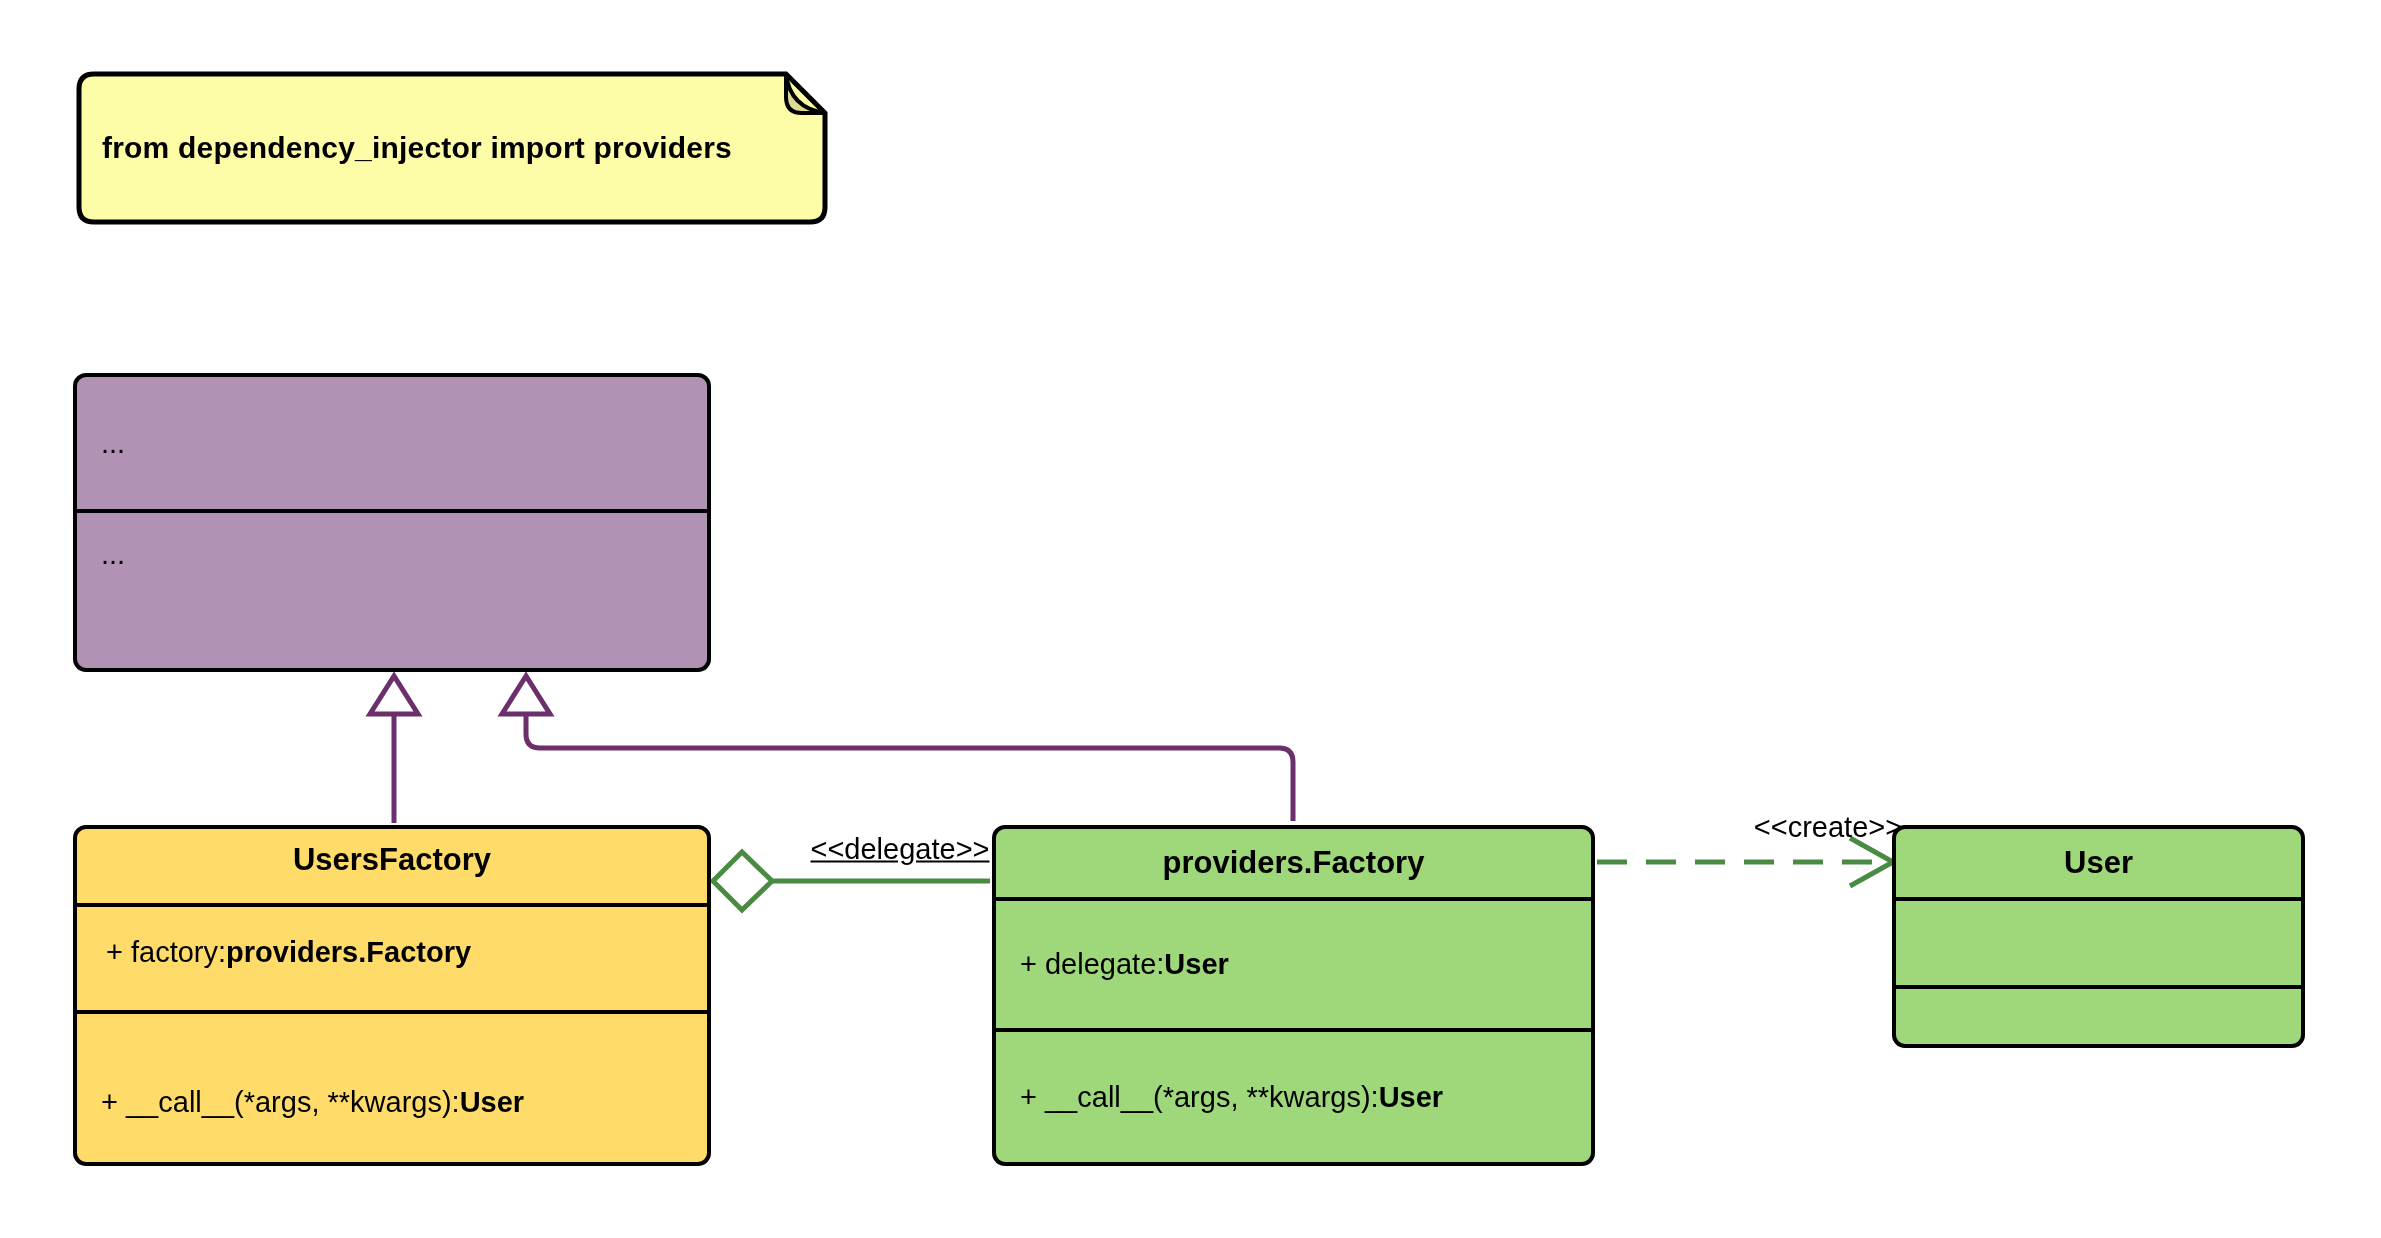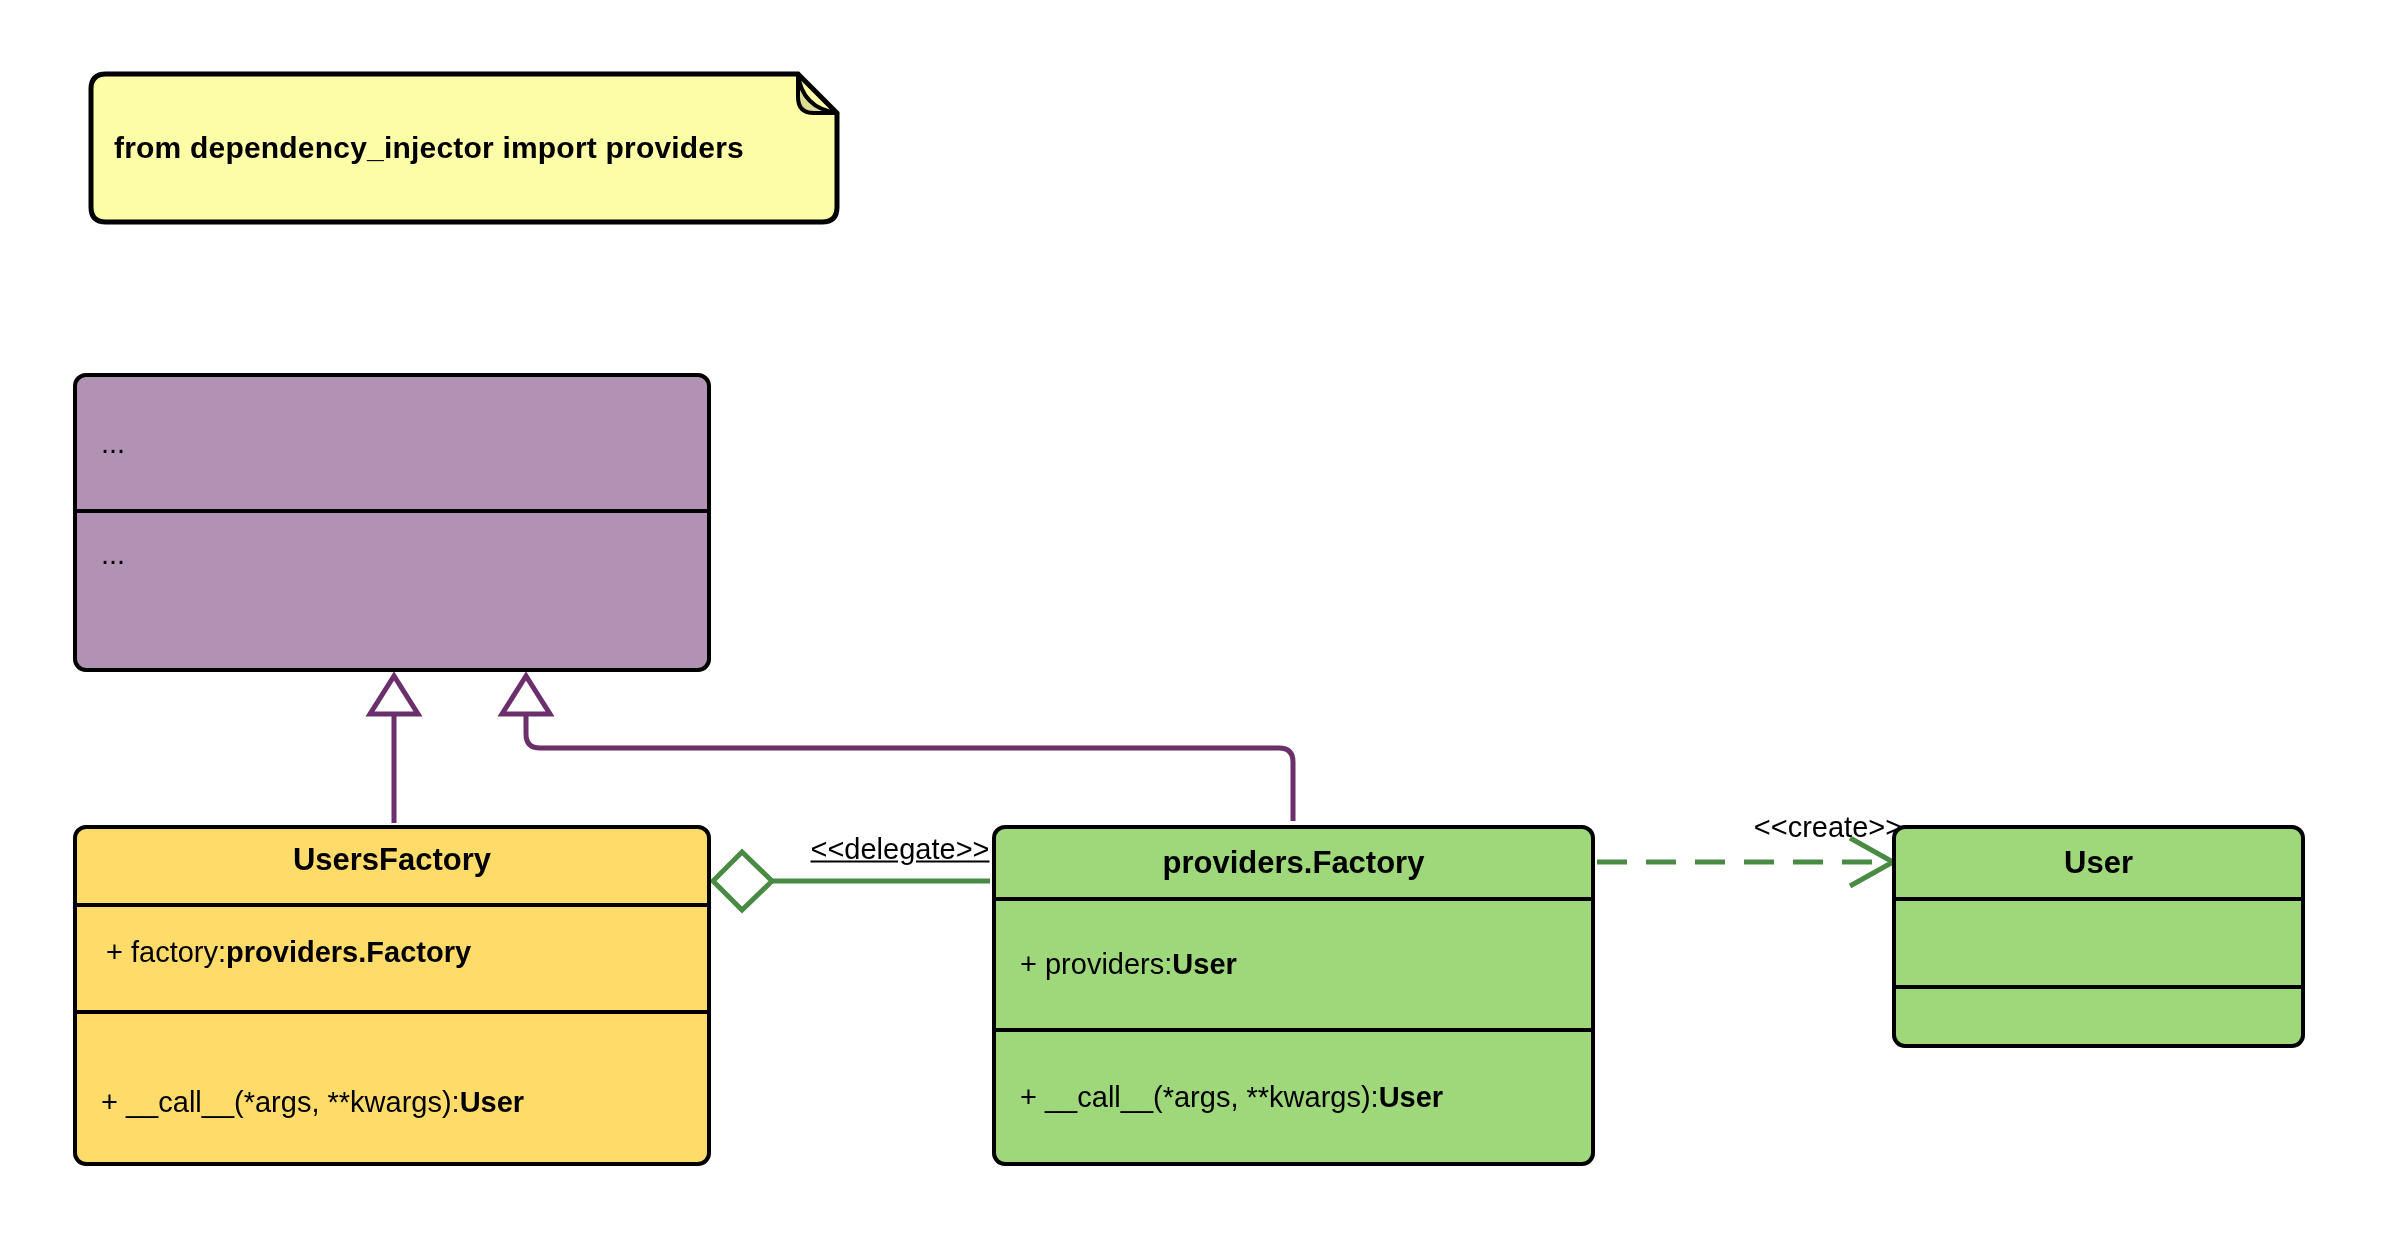--- a/index.html
+++ b/index.html
@@ -15,21 +15,21 @@
   svg.layer {
     position: absolute;
     left: 0; top: 0;
     width: 2381px; height: 1238px;
     pointer-events: none;
   }
 
   
   .note {
     position: absolute;
-    left: 88px; top: 71px;
+    left: 76px; top: 71px;
     width: 752px; height: 154px;
   }
   .note .note-text {
     position: absolute;
     left: 0; top: 0; right: 0; bottom: 0;
     display: flex;
     align-items: center;
     padding-left: 26px;
     font-size: 30px;
     font-weight: bold;
@@ -145,21 +145,21 @@
     </div>
     <div class="row member-row r3">
       <span>+ __call__(*args, **kwargs): </span>
         <span class="t-bold">User</span>
     </div>
   </div>
 
   <div class="uml-class c-factory">
     <div class="row title-row r1">providers.Factory</div>
     <div class="row member-row r2">
-      <span>+ providers: </span>
+      <span>+ delegate: </span>
         <span class="t-bold">User</span>
     </div>
     <div class="row member-row r3">
       <span>+ __call__(*args, **kwargs): </span>
         <span class="t-bold">User</span>
     </div>
   </div>
 
   <div class="uml-class c-user">
     <div class="row title-row r1">User</div>

